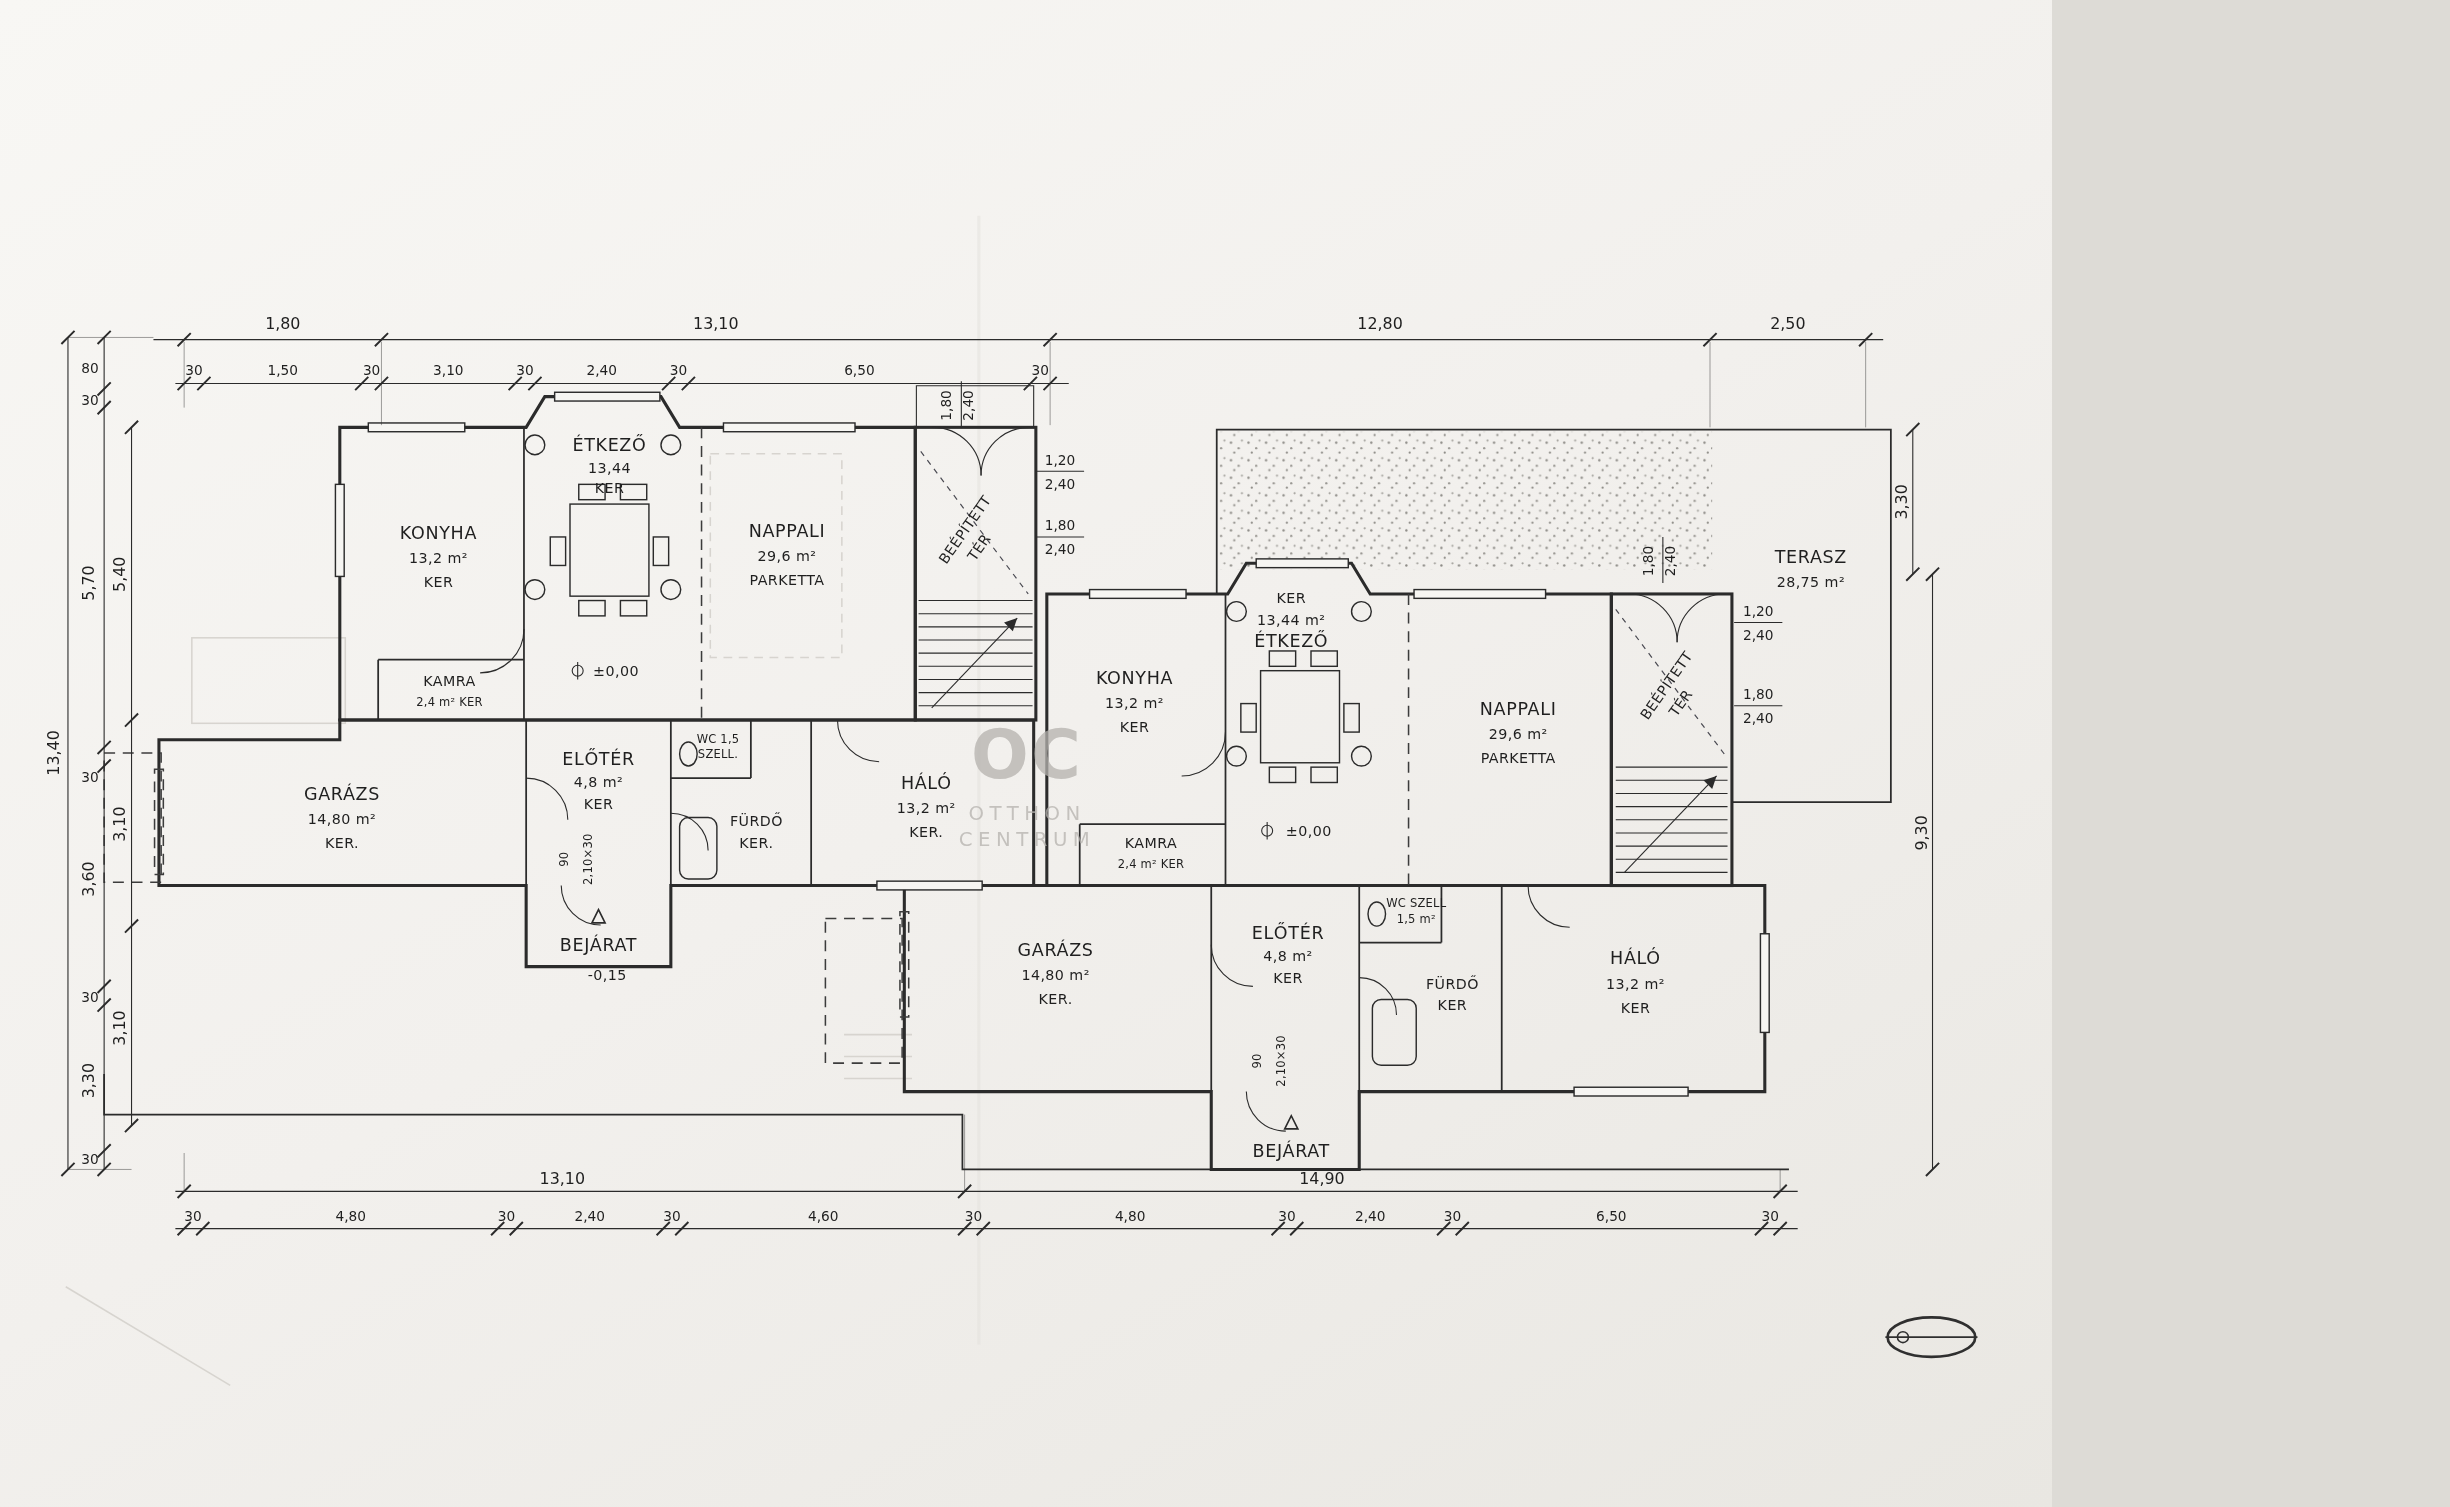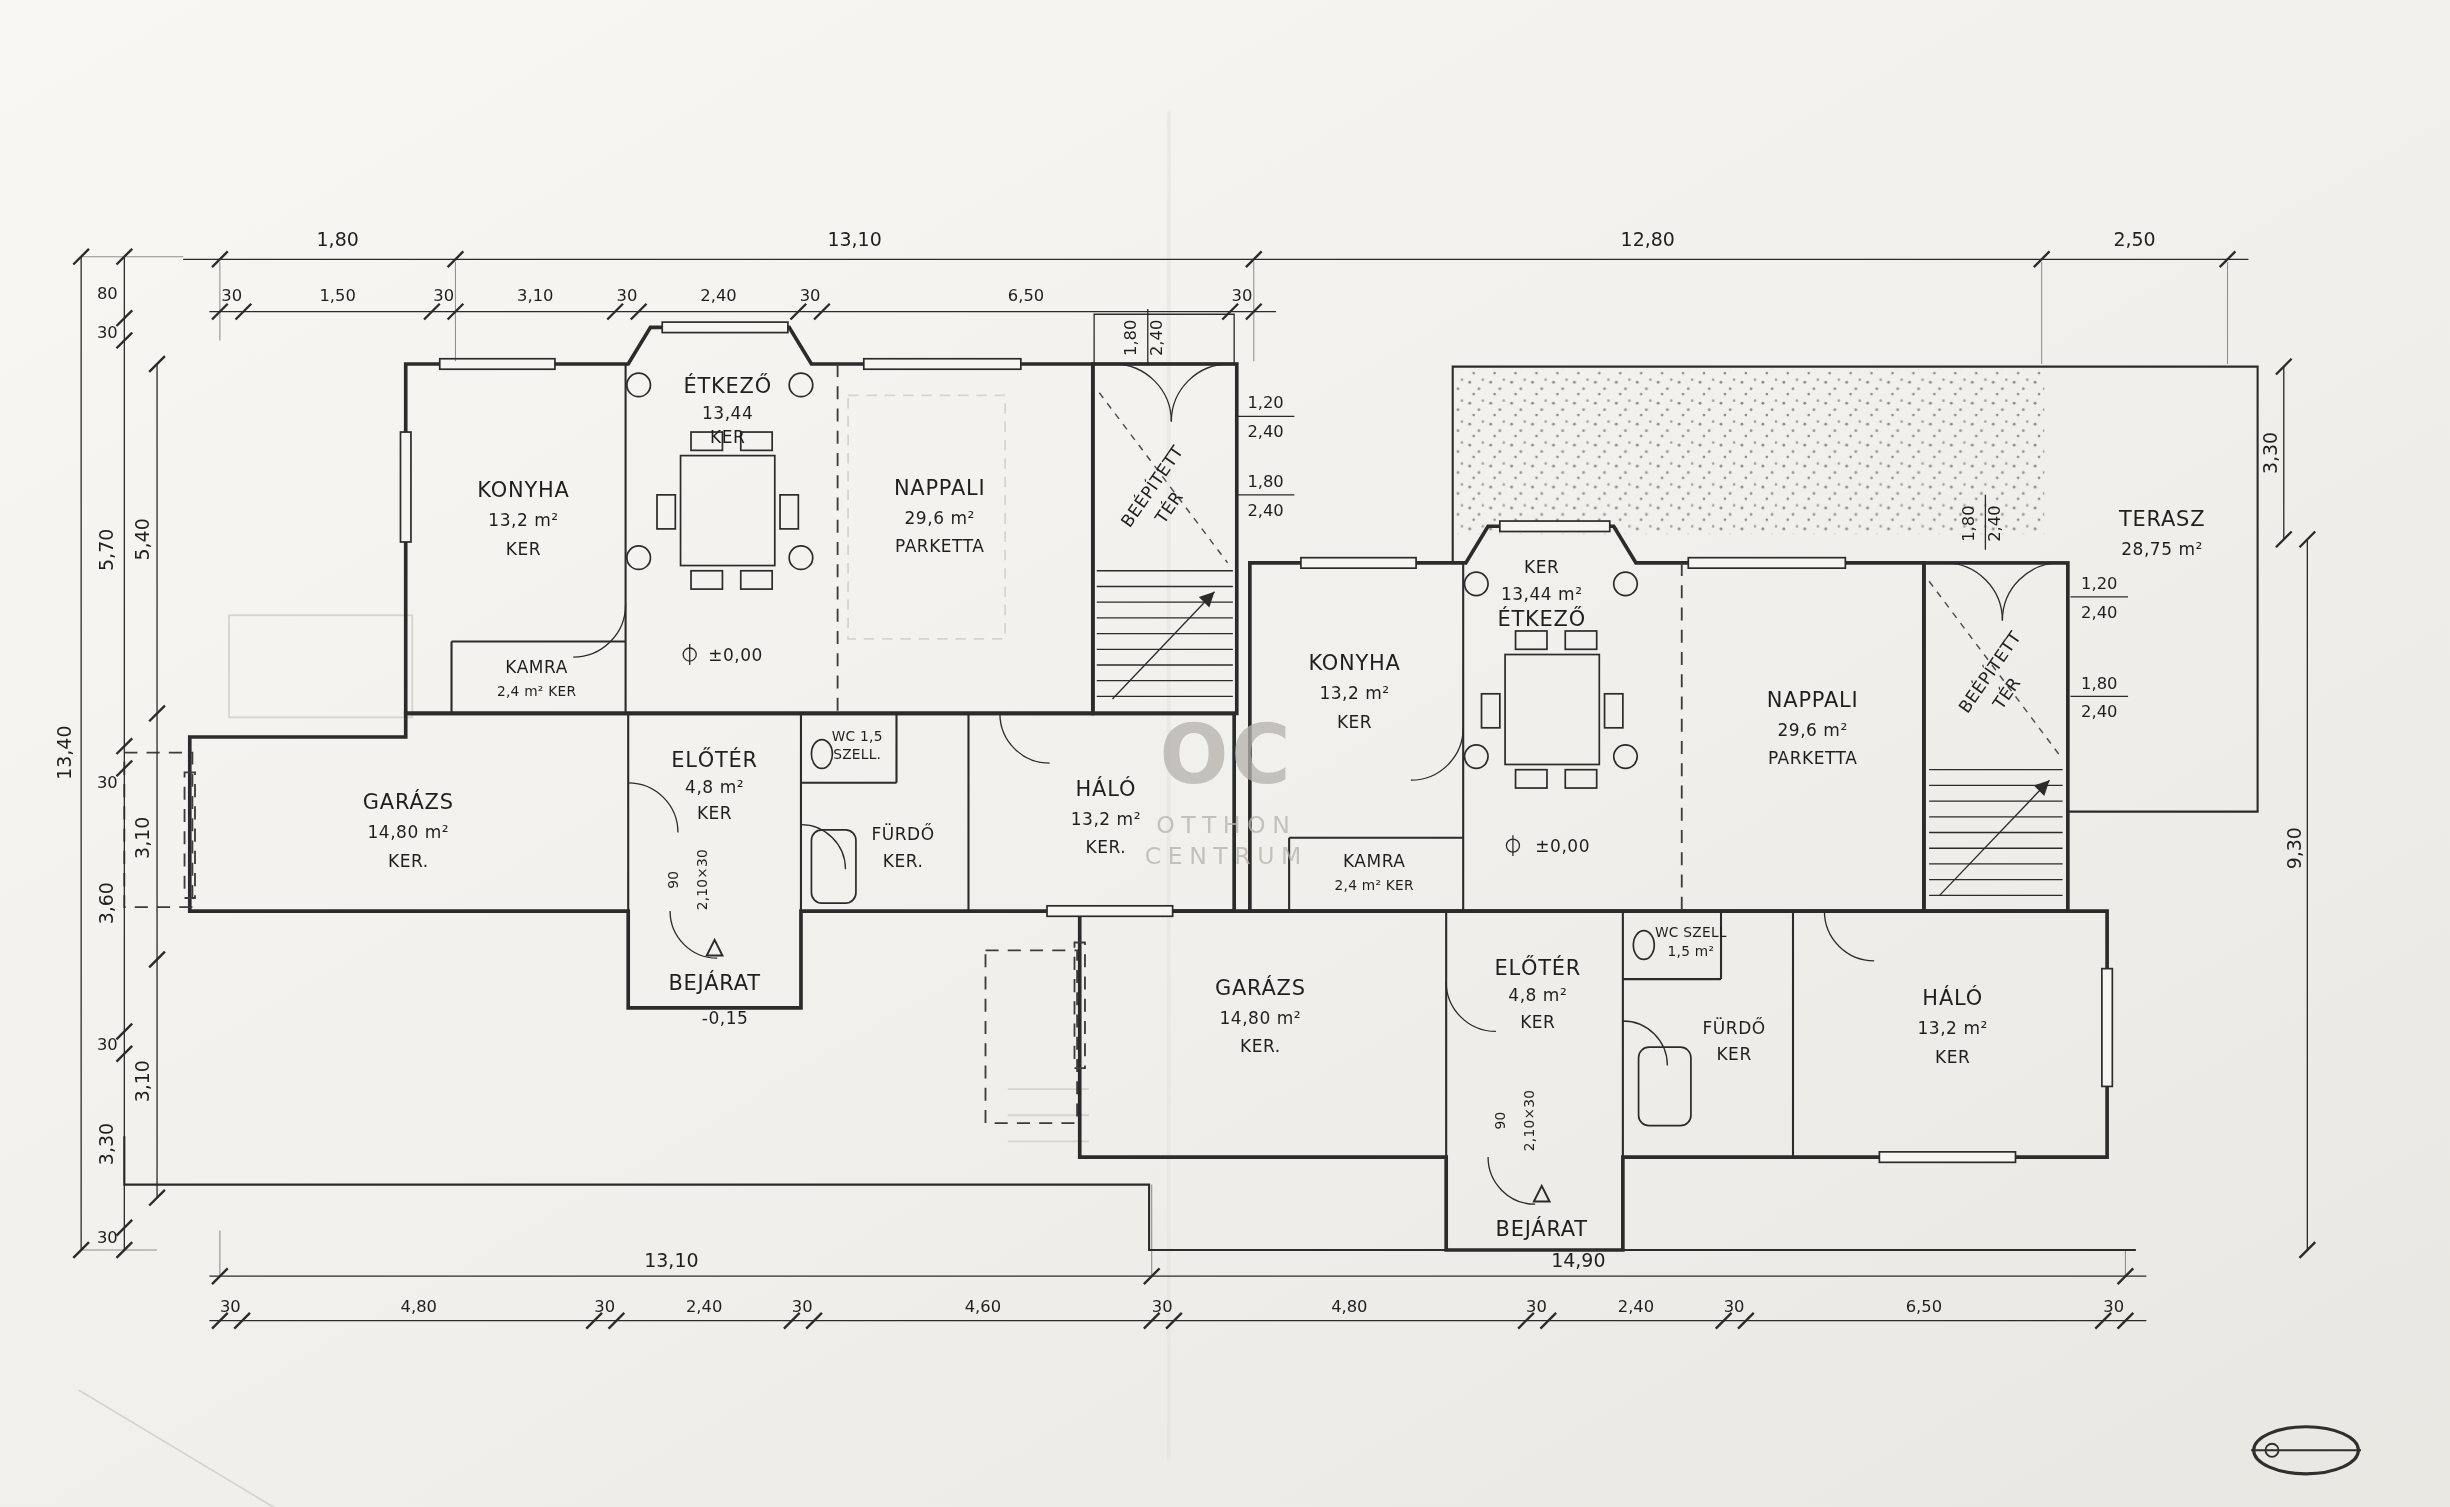--- a/index.html
+++ b/index.html
@@ -1,16 +1,16 @@
 <!DOCTYPE html>
 <html style="font-size:10.5px"><head>
 <meta charset="utf-8">
 <style>
   html,body{margin:0;padding:0;background:#dddbd6;}
-  .page{width:2450px;height:1508px;position:relative;overflow:hidden;
+  .page{width:2052px;height:1508px;position:relative;overflow:hidden;
         background:linear-gradient(150deg,#f8f7f4 0%,#f2f0ed 50%,#e9e7e2 100%);
         font-family:"DejaVu Sans",sans-serif;}
   svg{display:block;width:100%;height:100%;}
   text{font-family:"DejaVu Sans",sans-serif;fill:#1f1f1f;}
   .w    {fill:none;stroke:#2b2b2b;stroke-width:2.8;stroke-linejoin:miter;}
   .w2   {fill:none;stroke:#2b2b2b;stroke-width:1.6;}
   .thin {fill:none;stroke:#2b2b2b;stroke-width:1;}
   .dash {fill:none;stroke:#3c3c3c;stroke-width:1.4;stroke-dasharray:10 7;}
   .dashf{fill:none;stroke:#4a4a52;stroke-width:1.1;stroke-dasharray:5 5;}
   .dim  {stroke:#2b2b2b;stroke-width:1;fill:none;}

